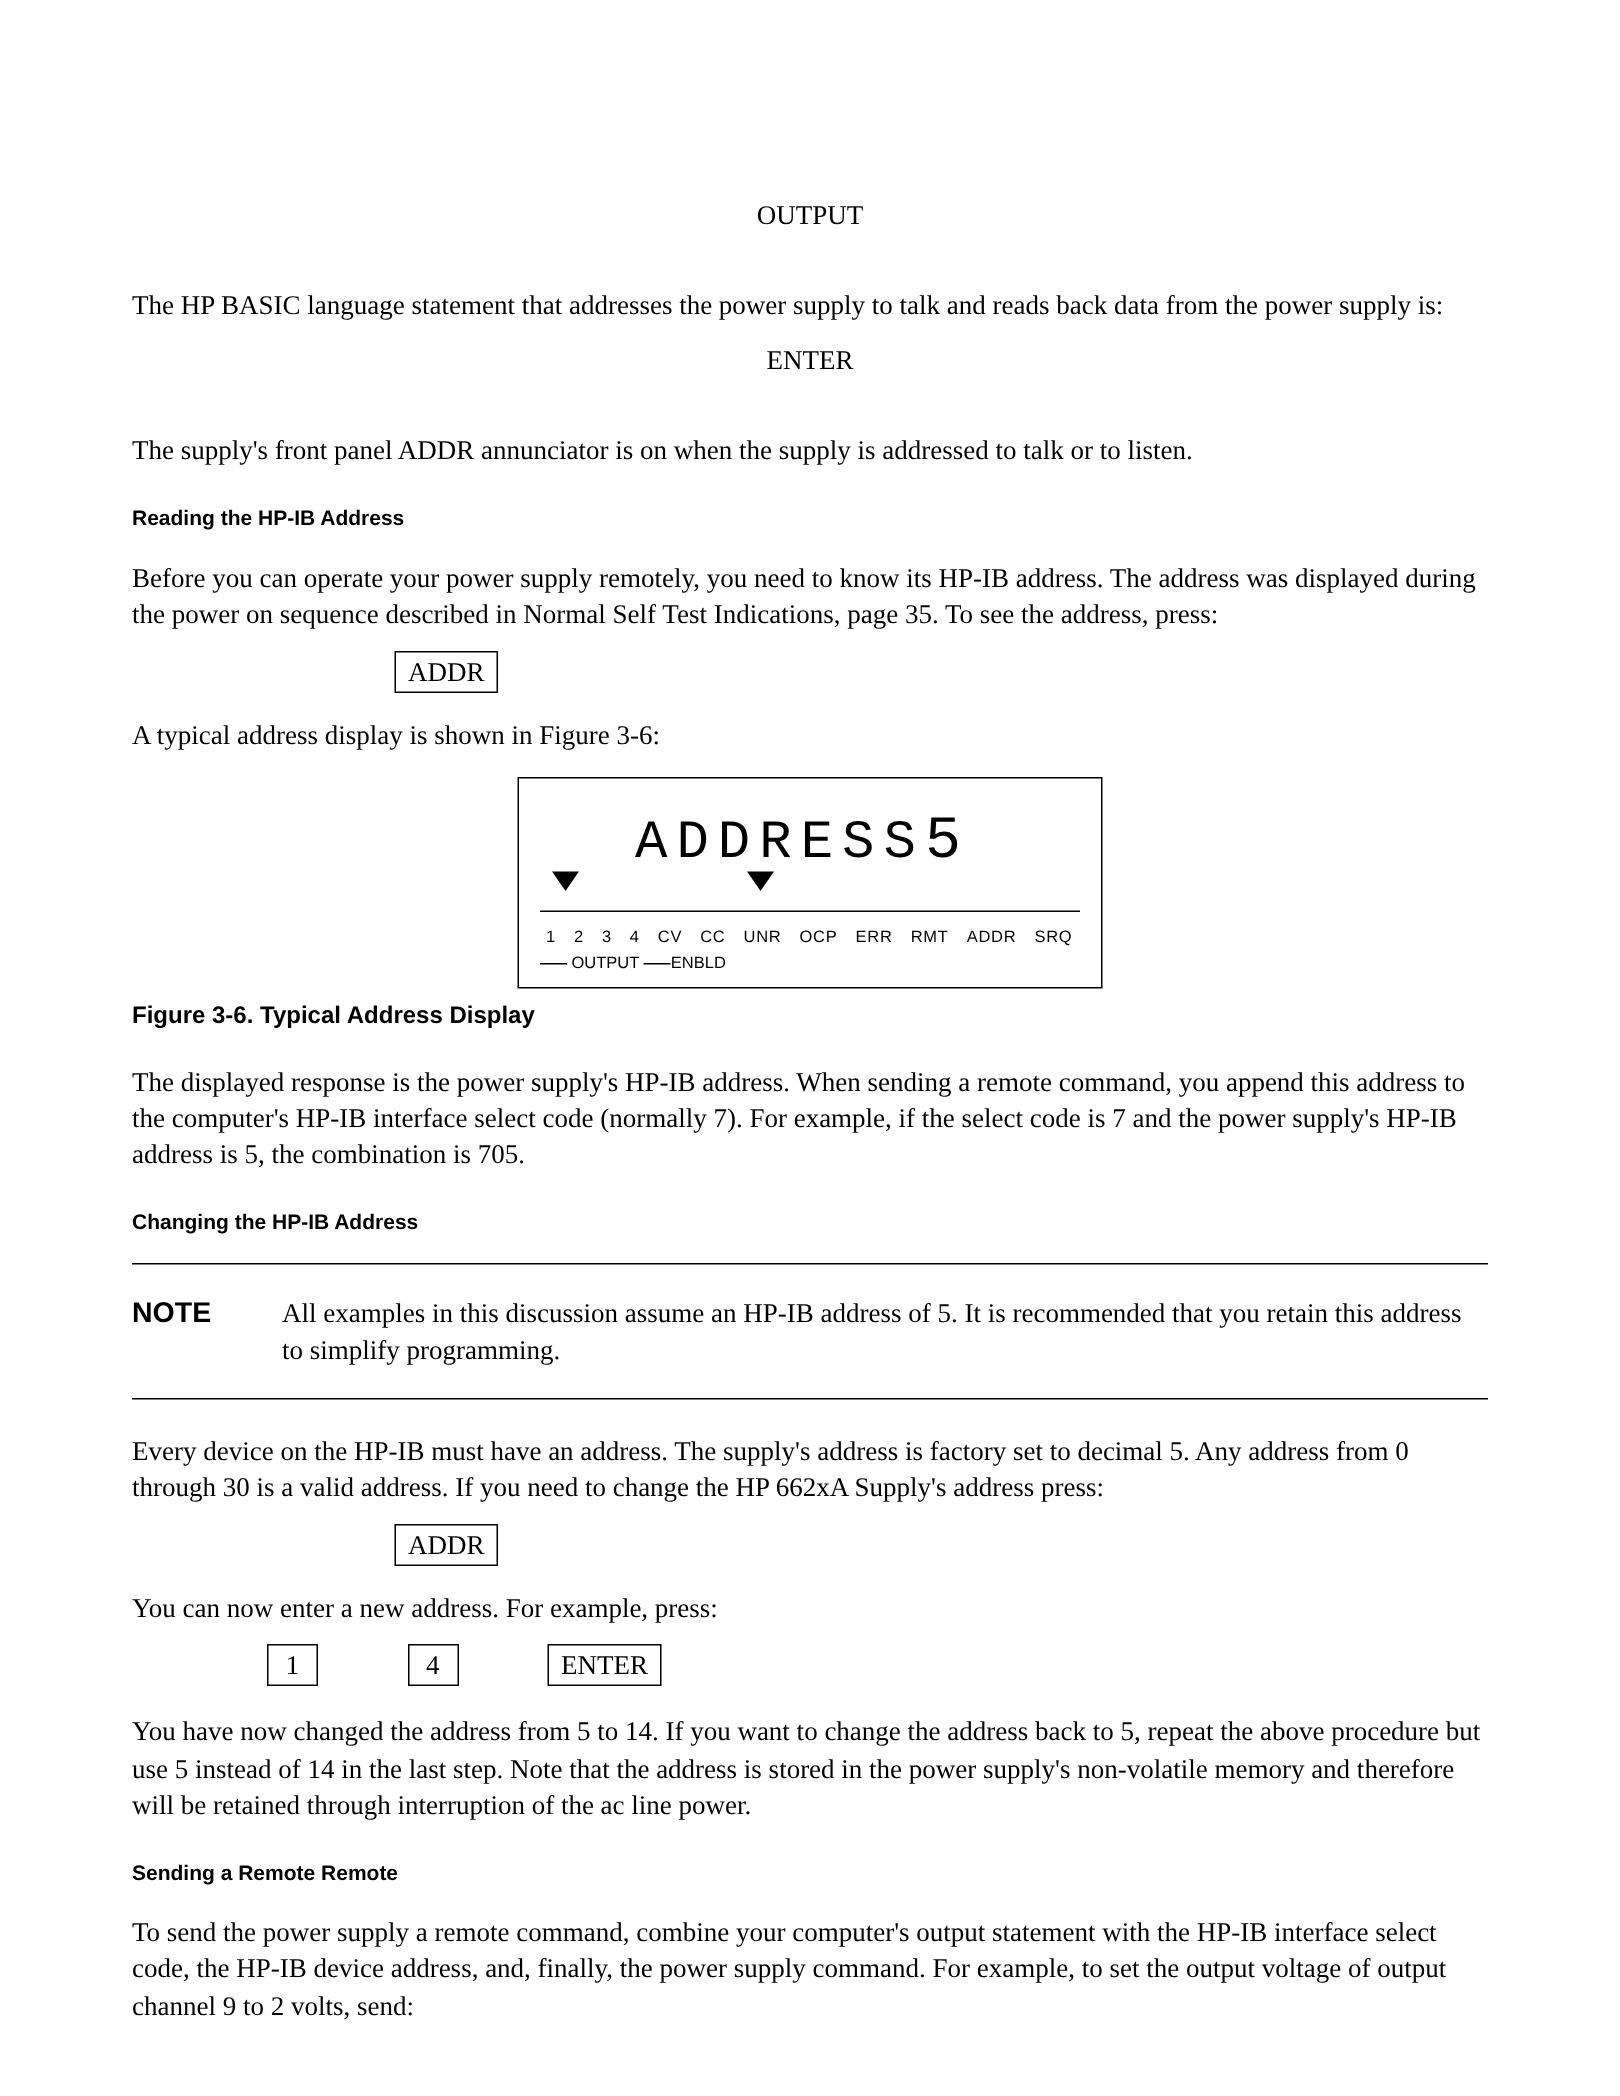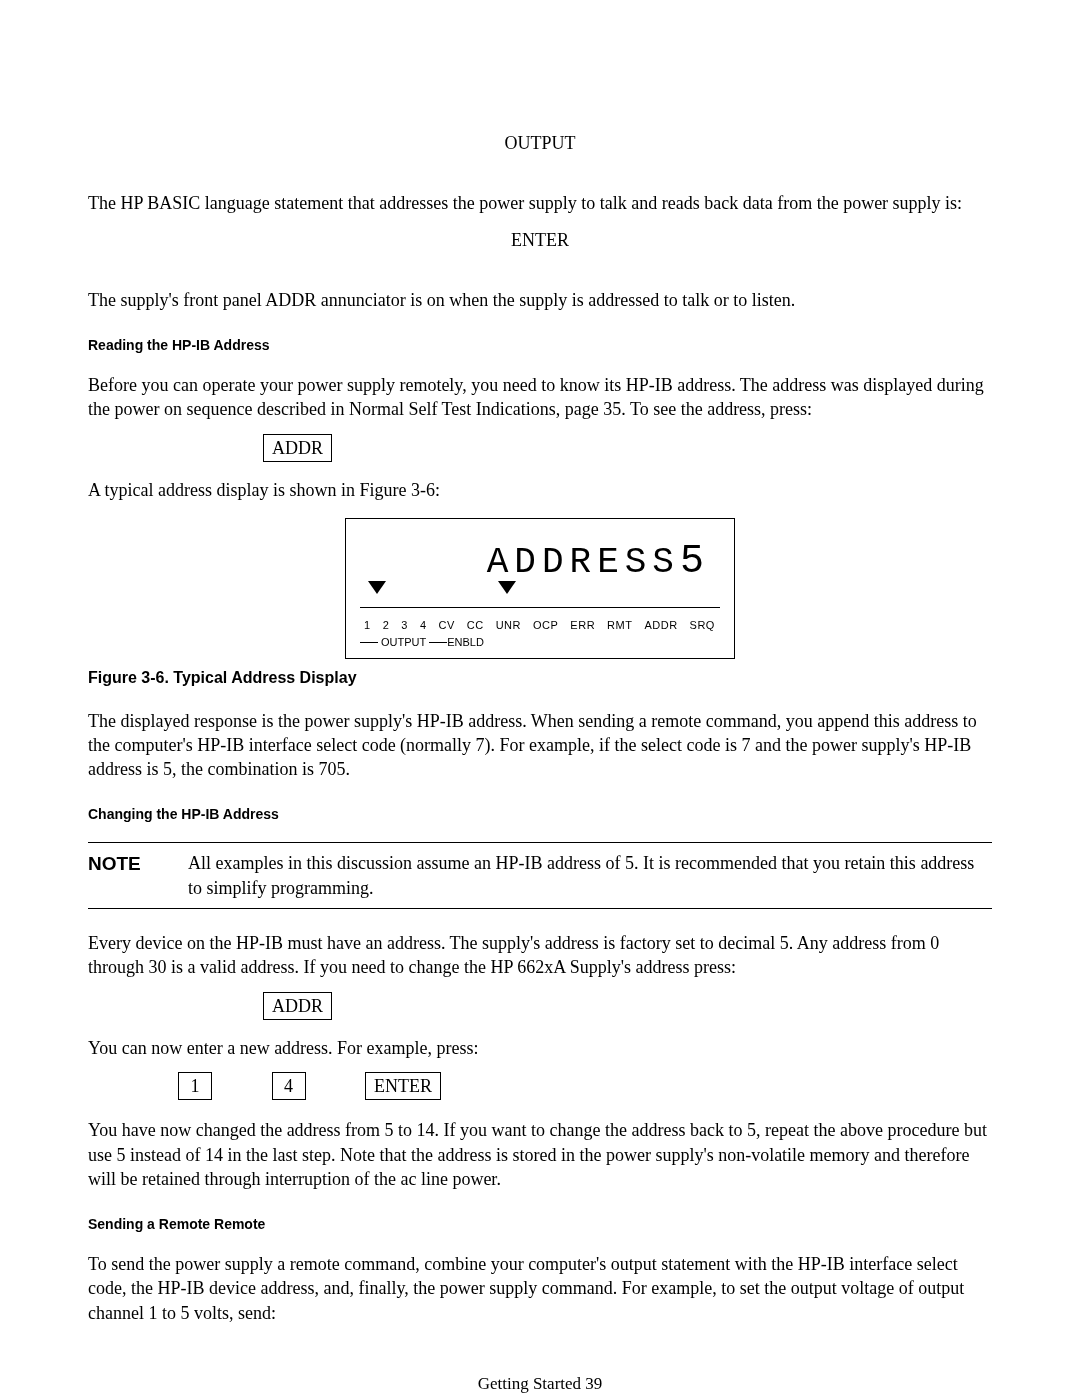--- a/index.html
+++ b/index.html
@@ -58,21 +58,21 @@
       font-weight: bold;
       font-size: 16px;
       text-align: left;
       margin-top: 8px;
       margin-bottom: 20px;
     }
     .note-block {
       border-top: 1.5px solid #000;
       border-bottom: 1px solid #000;
       margin: 8px 0 22px 0;
-      padding: 8px 0;
+      padding: 20px 0;
       display: flex;
     }
     .note-label {
       font-family: Arial, Helvetica, sans-serif;
       font-weight: bold;
       font-size: 19px;
       width: 100px;
       flex-shrink: 0;
     }
     .note-text {
@@ -89,21 +89,21 @@
       width: 390px;
     }
     .display-rect {
       border: 1.5px solid #000;
       padding: 10px 14px 8px 14px;
       position: relative;
     }
     .display-inner {
       border-bottom: 1.5px solid #000;
       display: flex;
-      justify-content: flex-end;
+      justify-content: center;
       align-items: baseline;
       padding: 6px 0 18px 0;
     }
     .seg-address {
       font-family: "Courier New", monospace;
       font-size: 36px;
       letter-spacing: 6px;
       font-weight: normal;
     }
     .seg-num {
@@ -237,15 +237,15 @@
 <div class="key-row2">
   <span class="key-button">1</span>
   <span class="key-button">4</span>
   <span class="key-button">ENTER</span>
 </div>
 
 <p>You have now changed the address from 5 to 14. If you want to change the address back to 5, repeat the above procedure but use 5 instead of 14 in the last step. Note that the address is stored in the power supply's non-volatile memory and therefore will be retained through interruption of the ac line power.</p>
 
 <div class="section-heading">Sending a Remote Remote</div>
 
-<p>To send the power supply a remote command, combine your computer's output statement with the HP-IB interface select code, the HP-IB device address, and, finally, the power supply command. For example, to set the output voltage of output channel 1 to 5 volts, send:</p>
+<p>To send the power supply a remote command, combine your computer's output statement with the HP-IB interface select code, the HP-IB device address, and, finally, the power supply command. For example, to set the output voltage of output channel 9 to 2 volts, send:</p>
 
 <div class="footer">Getting Started   39</div>
 
 </body></html>

